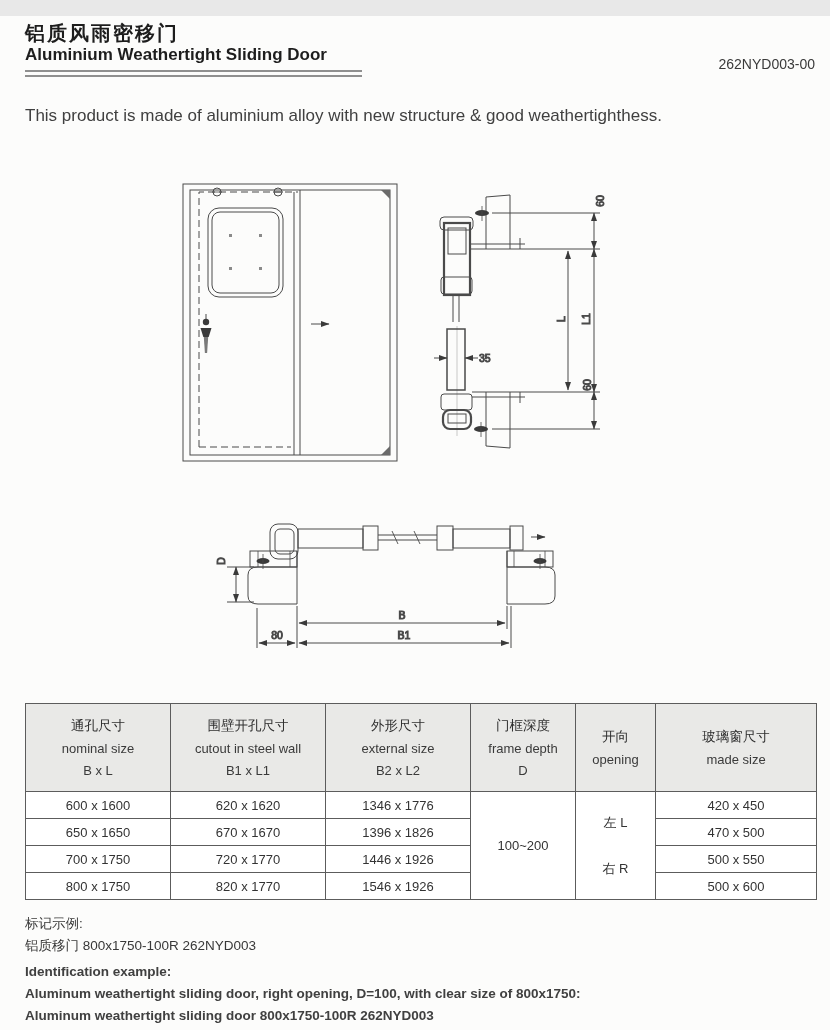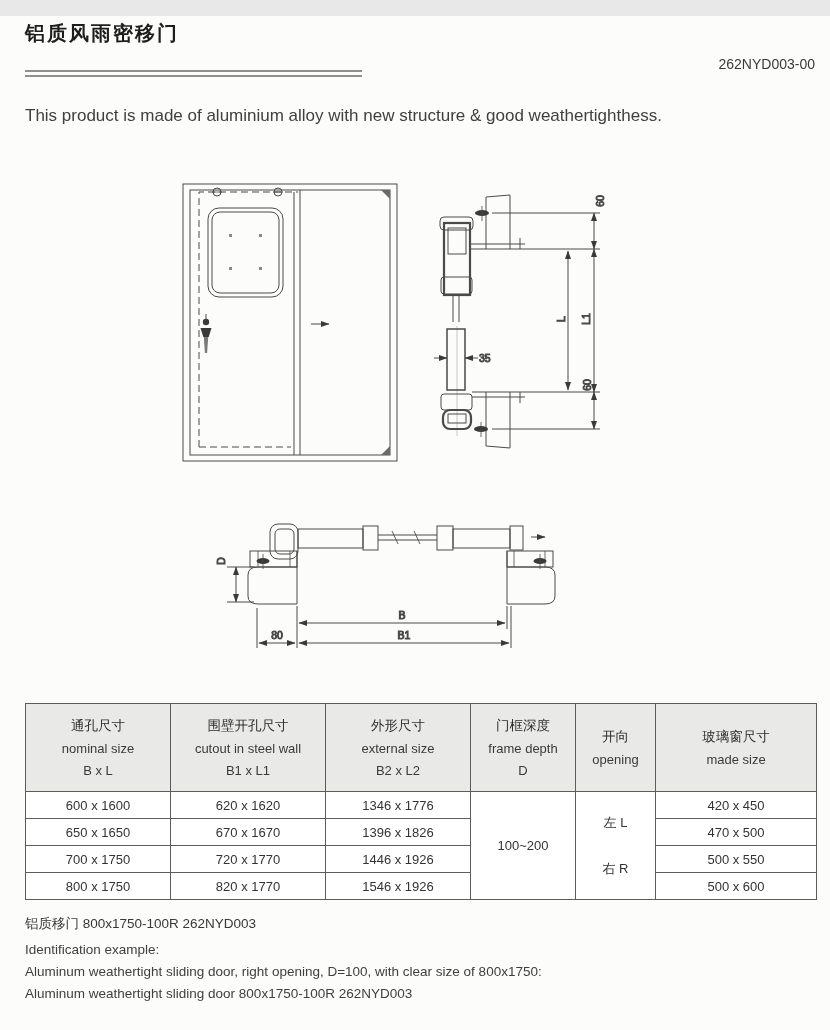--- a/index.html
+++ b/index.html
@@ -26,29 +26,30 @@
   td.alt { background:#ececea; }
   .th-zh { font-size:13.5px; color:#2e2e2e; line-height:24px; }
   .th-en { font-size:13px;   color:#3a3a3a; line-height:22px; }
   .th-sym{ font-size:13px;   color:#3a3a3a; line-height:22px; }
   td.merged { background:#fdfdfc; }
   .open-line { line-height:20px; }
   .open-gap { height:26px; }
 
   .notes { position:absolute; left:25px; top:897px; width:780px; }
   .notes .n-zh { font-size:13.5px; color:#383838; line-height:21px; margin-bottom:1px; }
-  .notes .n-en { font-size:13.5px; color:#404040; line-height:22px; }
+  .notes .n-en { font-size:13.5px; color:#404040; line-height:22px;font-weight:bold; }
   .notes .gap { height:4px; }
 </style>
 </head>
 <body>
 
 <div class="page">
 
   <div class="title-zh">铝质风雨密移门</div>
+  <div class="title-en">Aluminium Weathertight Sliding Door</div>
   <div class="title-rule"></div>
   <div class="doc-number">262NYD003-00</div>
   <div class="intro-en">This product is made of aluminium alloy with new structure &amp; good weathertighthess.</div>
 
   <svg class="drawings" viewBox="0 0 830 670">
     <defs>
       <marker id="ar" markerWidth="9" markerHeight="8" refX="8" refY="4" orient="auto-start-reverse" markerUnits="userSpaceOnUse">
         <path d="M0 1 L8.5 4 L0 7 Z" fill="#3a3a3a"></path>
       </marker>
     </defs>
@@ -235,20 +236,21 @@
       <tr>
         <td class="alt">800 x 1750</td>
         <td class="alt">820 x 1770</td>
         <td class="alt">1546 x 1926</td>
         <td class="alt">500 x 600</td>
       </tr>
     </tbody>
   </table>
 
   <div class="notes">
+    <div class="n-zh">标记示例:</div>
     <div class="n-zh">铝质移门 800x1750-100R 262NYD003</div>
     <div class="gap"></div>
     <div class="n-en">Identification example:</div>
     <div class="n-en">Aluminum weathertight sliding door, right opening, D=100, with clear size of 800x1750:</div>
     <div class="n-en">Aluminum weathertight sliding door 800x1750-100R 262NYD003</div>
   </div>
 
 </div>
 
 </body></html>

